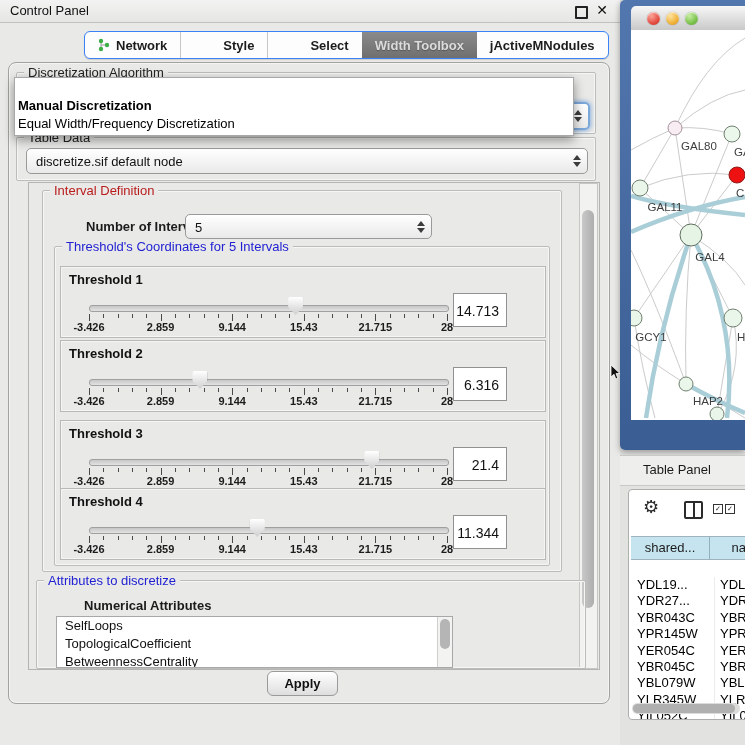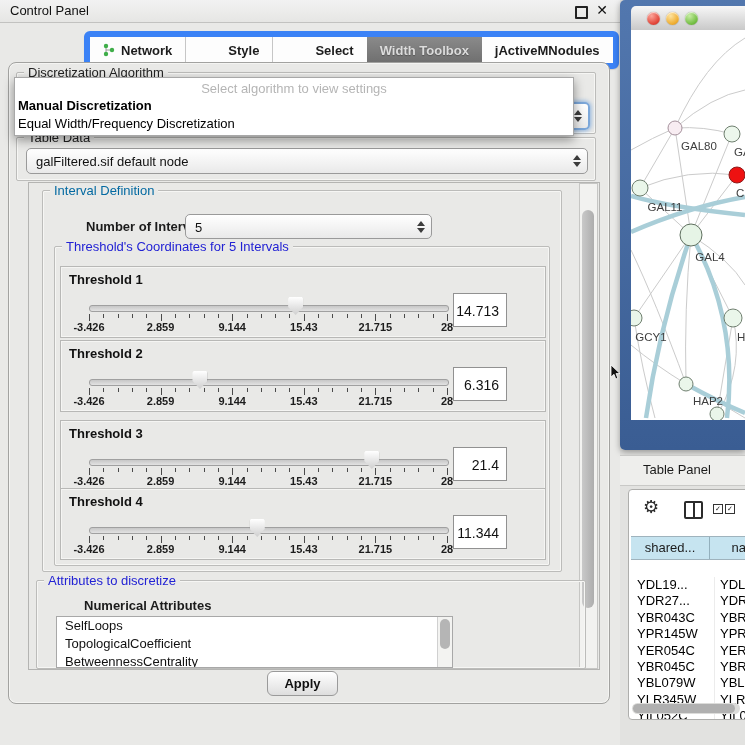--- a/index.html
+++ b/index.html
@@ -9,36 +9,36 @@
   .abs{position:absolute;}
 
   
   .titlebar{left:0;top:0;width:620px;height:22px;background:linear-gradient(#f2f2f2,#e6e6e4);
             border-bottom:1px solid #c2c2c0;}
   .titlebar .t{position:absolute;left:10px;top:3px;font-size:13px;color:#111;}
   .float-ic{position:absolute;right:32px;top:6px;width:9px;height:9px;border:2px solid #222;border-radius:1px;}
   .close-ic{position:absolute;right:12px;top:2px;font-size:14px;font-weight:bold;color:#111;}
 
   
-  .tabstrip{display:flex;height:26px;border:6px solid #3b82f6;border-radius:6px;
+  .tabstrip{display:flex;height:26px;border:1px solid #3b82f6;border-radius:6px;
             background:#fdfdfd;overflow:hidden;box-shadow:0 1px 1px rgba(0,0,0,.12);}
   .tab{display:flex;align-items:center;padding:0 13px;font-size:13px;font-weight:700;
        color:#1c1c1c;white-space:nowrap;cursor:default;}
   .tab.sep{border-left:1px solid #c6c6c6;padding-left:42px;}
   .tab.active{background:linear-gradient(#8a8a8a,#6f6f6f);color:#dcdcdc;text-shadow:0 1px 1px #555;}
   .tab .nicon{margin-right:6px;}
 
   
   .outerpanel{left:8px;top:62px;width:600px;height:640px;border:1px solid #a2a2a0;
               border-radius:8px;background:#e9e9e7;box-shadow:inset 0 0 0 1px #f4f4f2;}
   .grp{position:absolute;border:1px solid #bcbcba;border-radius:2px;
        box-shadow:inset 0 0 0 1px #f6f6f4;}
   .grp>.legend{position:absolute;top:-8px;left:7px;background:#e9e9e7;padding:0 4px;
        font-size:13px;line-height:15px;}
-  .legend.green{color:#0369a1;} .legend.blue{color:#2222d4;} .legend.dark{color:#222;}
+  .legend.green{color:#b91c1c;} .legend.blue{color:#2222d4;} .legend.dark{color:#222;}
 
   .cbx{position:absolute;background:linear-gradient(#ffffff,#e9e9e9);border:1px solid #9a9a9a;
        border-radius:5px;font-size:13px;color:#111;}
   .cbx .val{position:absolute;left:9px;top:50%;transform:translateY(-50%);}
   .stepper{position:absolute;right:7px;top:50%;transform:translateY(-50%);width:7px;height:12px;}
   .stepper:before{content:"";position:absolute;left:0;top:0;border-left:4px solid transparent;
        border-right:4px solid transparent;border-bottom:5px solid #3c3c3c;}
   .stepper:after{content:"";position:absolute;left:0;bottom:0;border-left:4px solid transparent;
        border-right:4px solid transparent;border-top:5px solid #3c3c3c;}
   .cbx.focused{border:2px solid #7ca7d9;box-shadow:0 0 4px 1px rgba(110,160,220,.75);}
@@ -155,30 +155,29 @@
   <div class="abs outerpanel"></div>
 
   <div class="grp" style="left:16px;top:72px;width:578px;height:60px;">
     <span class="legend dark">Discretization Algorithm</span>
   </div>
   <div class="cbx focused abs" style="left:26px;top:102px;width:560px;height:24px;">
     <span class="stepper"></span>
   </div>
 
   <div class="abs popup">
-    <div class="ph">Select algorithm to view settings</div>
     <div class="op1">Manual Discretization</div>
     <div class="op2">Equal Width/Frequency Discretization</div>
   </div>
 
   <div class="grp" style="left:16px;top:137px;width:578px;height:42px;">
     <span class="legend dark">Table Data</span>
   </div>
   <div class="cbx abs" style="left:26px;top:148px;width:560px;height:24px;">
-    <span class="val">galFiltered.sif default node</span>
+    <span class="val">discretize.sif default node</span>
     <span class="stepper"></span>
   </div>
 
   <div class="abs viewport"></div>
   <div class="vsb abs" style="left:579px;top:183px;width:17px;height:484px;">
     <div class="thumb" style="left:2px;top:26px;width:12px;height:398px;"></div>
   </div>
 
   <div class="grp" style="left:42px;top:190px;width:518px;height:380px;">
     <span class="legend green">Interval Definition</span>

